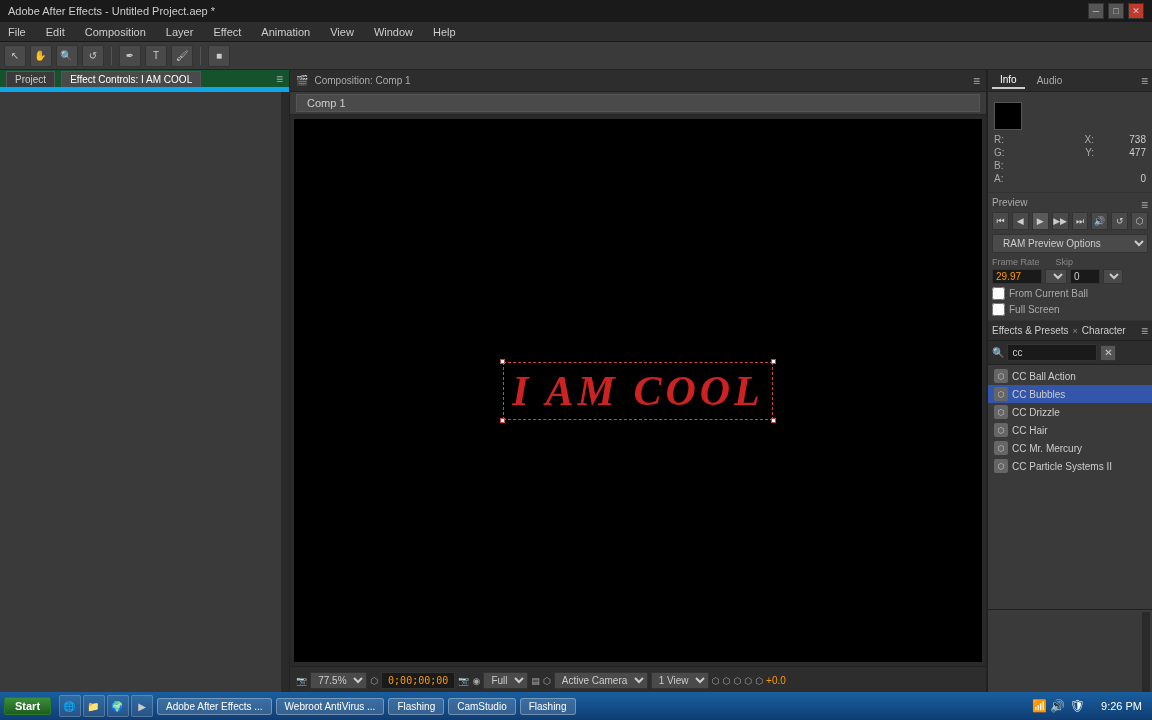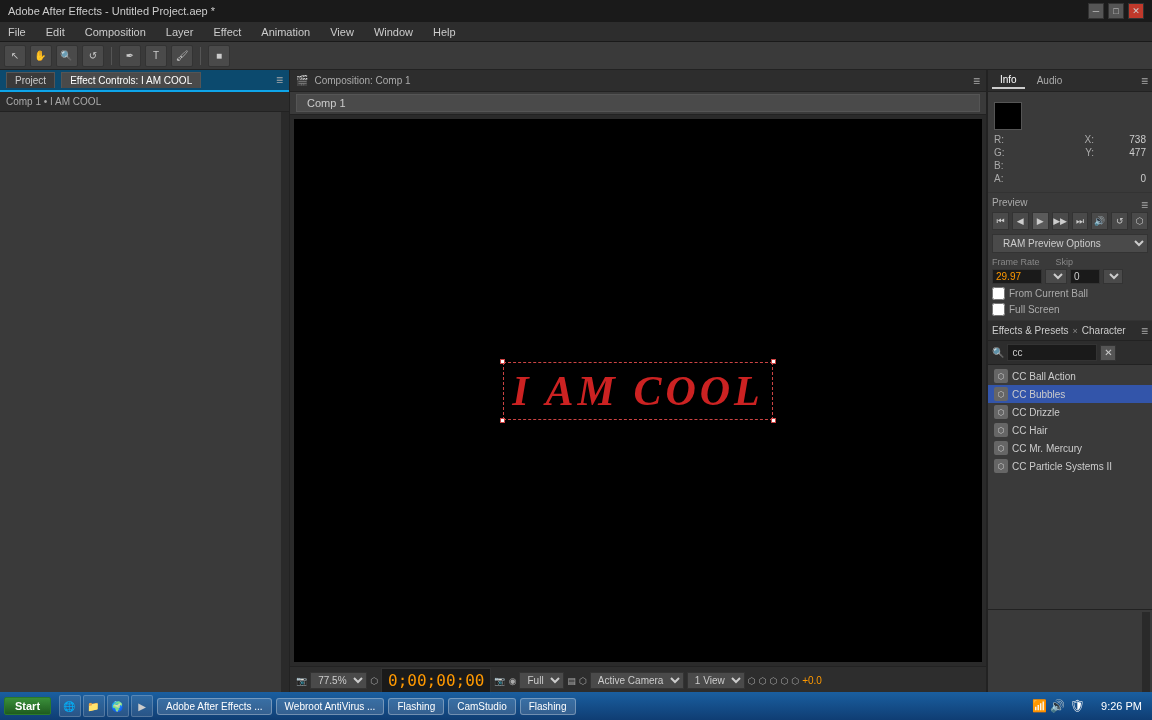--- a/index.html
+++ b/index.html
@@ -93,26 +93,26 @@
 
     
     #left-panel {
       width: 290px;
       background: #3a3a3a;
       border-right: 1px solid #222;
       display: flex;
       flex-direction: column;
     }
     .panel-header {
-      background: #0c4a6e;
+      background: #14532d;
       height: 22px;
       display: flex;
       align-items: center;
       padding: 0 6px;
-      border-bottom: 2px solid #0ea5e9;
+      border-bottom: 5px solid #0ea5e9;
       gap: 6px;
     }
     .panel-tab {
       background: #3a3a3a;
       border: 1px solid #555;
       border-bottom: none;
       padding: 2px 8px;
       font-size: 10px;
       color: #ccc;
       cursor: pointer;
@@ -232,21 +232,21 @@
       background: #4a4a4a;
       border: 1px solid #333;
       color: #ccc;
       font-size: 10px;
       padding: 1px 3px;
     }
     .timecode {
       background: #1a1a1a;
       border: 1px solid #333;
       color: #ff9900;
-      font-size: 16px;
+      font-size: 10px;
       padding: 2px 6px;
       font-family: monospace;
     }
 
     
     #right-panel {
       width: 165px;
       background: #3a3a3a;
       display: flex;
       flex-direction: column;
@@ -538,23 +538,20 @@
   <div class="tool-btn">■</div>
 </div>
 
 <div id="main">
 
   <div id="left-panel">
     <div class="panel-header">
       <div class="panel-tab">Project</div>
       <div class="panel-tab active">Effect Controls: I AM COOL</div>
       <span class="panel-menu-icon">≡</span>
-    </div>
-    <div class="breadcrumb-bar">
-      <span>Comp 1 • I AM COOL</span>
     </div>
     <div class="panel-content">
       <div class="panel-scrollbar"></div>
     </div>
   </div>
 
   <div id="center-panel">
     <div class="comp-header">
       <span style="font-size:10px;color:#aaa;">🎬</span>
       <span style="font-size:10px;color:#aaa;">Composition: Comp 1</span>

